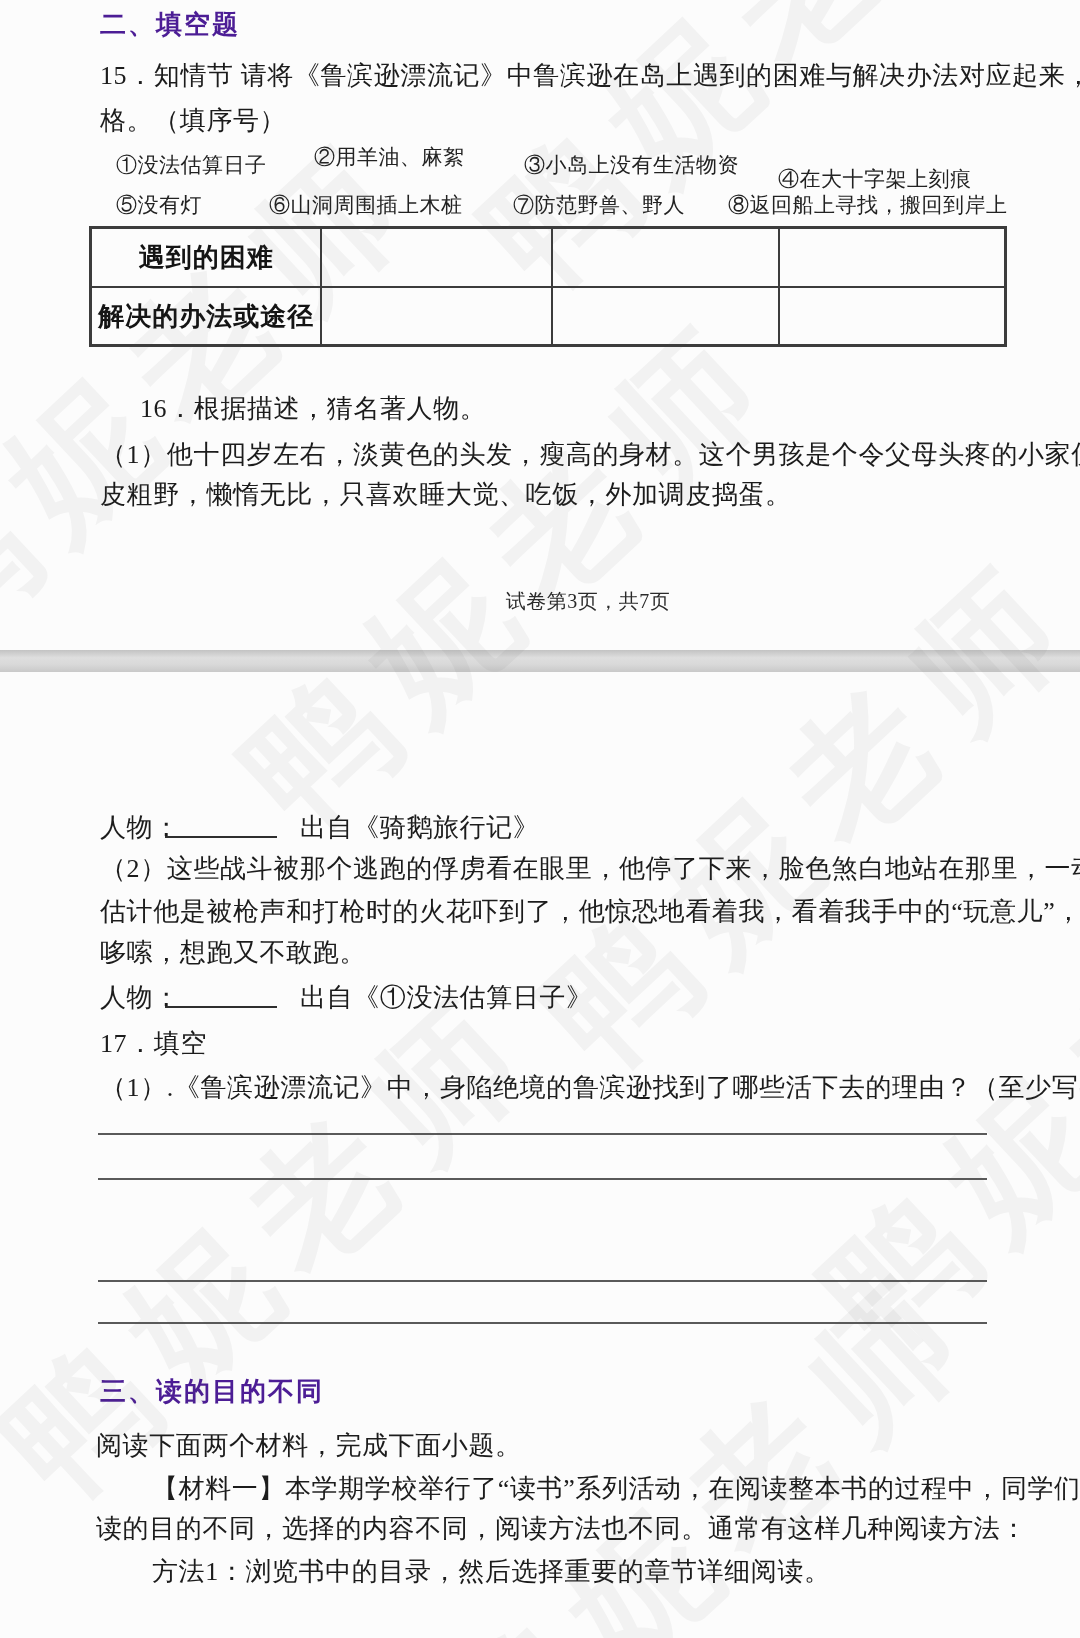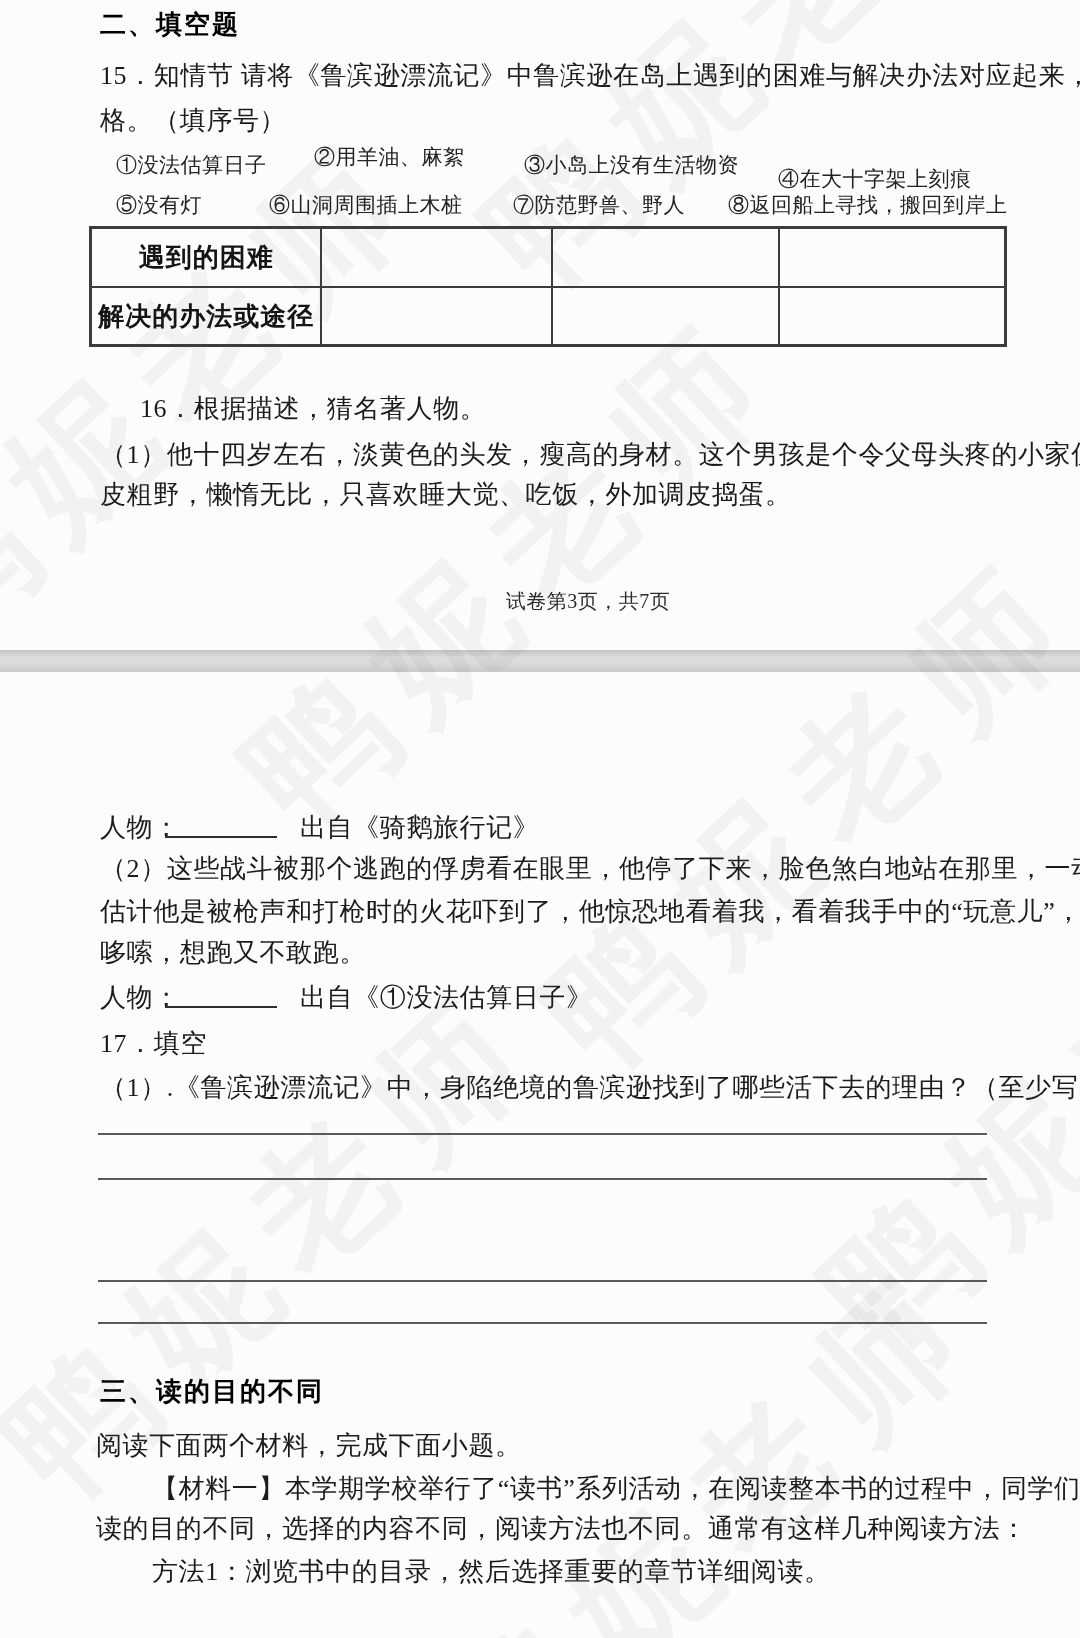--- a/index.html
+++ b/index.html
@@ -6,21 +6,21 @@
   body{width:1080px;height:1638px;background:#e9e9e9;overflow:hidden;
        font-family:"Liberation Serif","DejaVu Serif",serif;color:#222;}
   .canvas{position:relative;width:1080px;height:1638px;overflow:hidden;}
   .page{position:absolute;left:0;width:1080px;background:#fcfcfc;}
   .page1{top:0;height:650px;}
   .gap{position:absolute;left:0;top:650px;width:1080px;height:22px;
        background:linear-gradient(to bottom,#c3c3c3 0%,#dedede 35%,#d9d9d9 65%,#c9c9c9 100%);}
   .page2{top:672px;height:966px;}
   .line{position:absolute;white-space:nowrap;font-size:26px;letter-spacing:0.6px;
         line-height:30px;color:#1c1c1c;}
-  .h2{font-size:26px;font-weight:bold;letter-spacing:2px;color:#000000;}
+  .h2{font-size:26px;font-weight:bold;letter-spacing:2px;color:#4c1d95;}
   .opt{position:absolute;white-space:nowrap;font-size:21px;letter-spacing:0.5px;line-height:30px;margin-left:16px;}
   .blank{position:absolute;height:0;border-bottom:2px solid #2e2e2e;}
   .hr{position:absolute;left:98px;width:889px;height:0;border-bottom:2px solid #5a5a5a;}
   .footer{position:absolute;left:0;width:100%;text-align:center;font-size:20px;
           letter-spacing:0.5px;color:#2a2a2a;}
   
   .qtable{position:absolute;left:89px;top:226px;width:914px;border:2px solid #3c3c3c;
           border-collapse:collapse;display:grid;grid-template-columns:25.2% 25.2% 24.9% 24.7%;
           background:transparent;}
   .qtable .cell{border:1px solid #3c3c3c;display:flex;align-items:center;justify-content:center;

